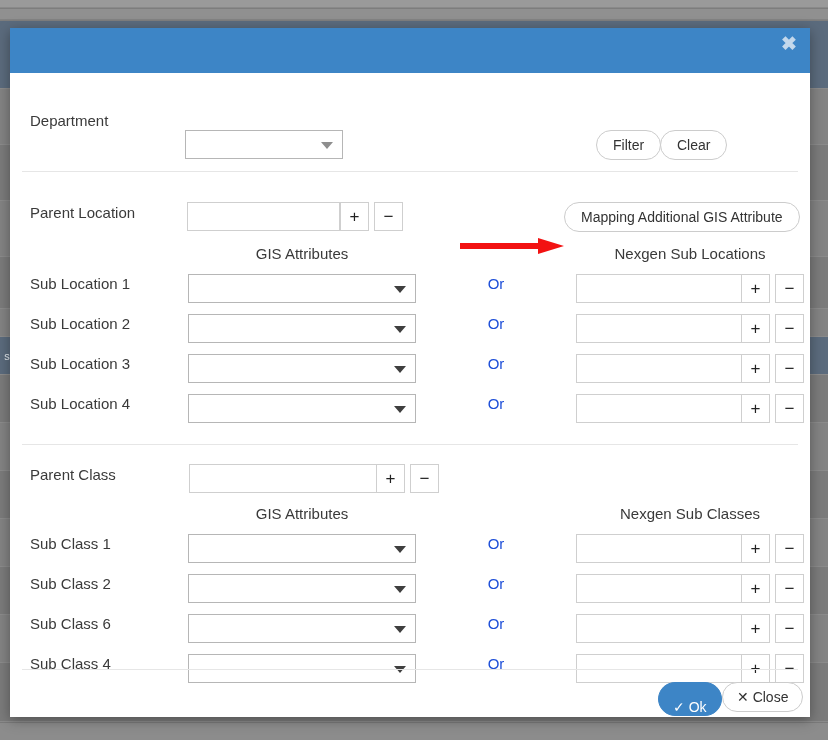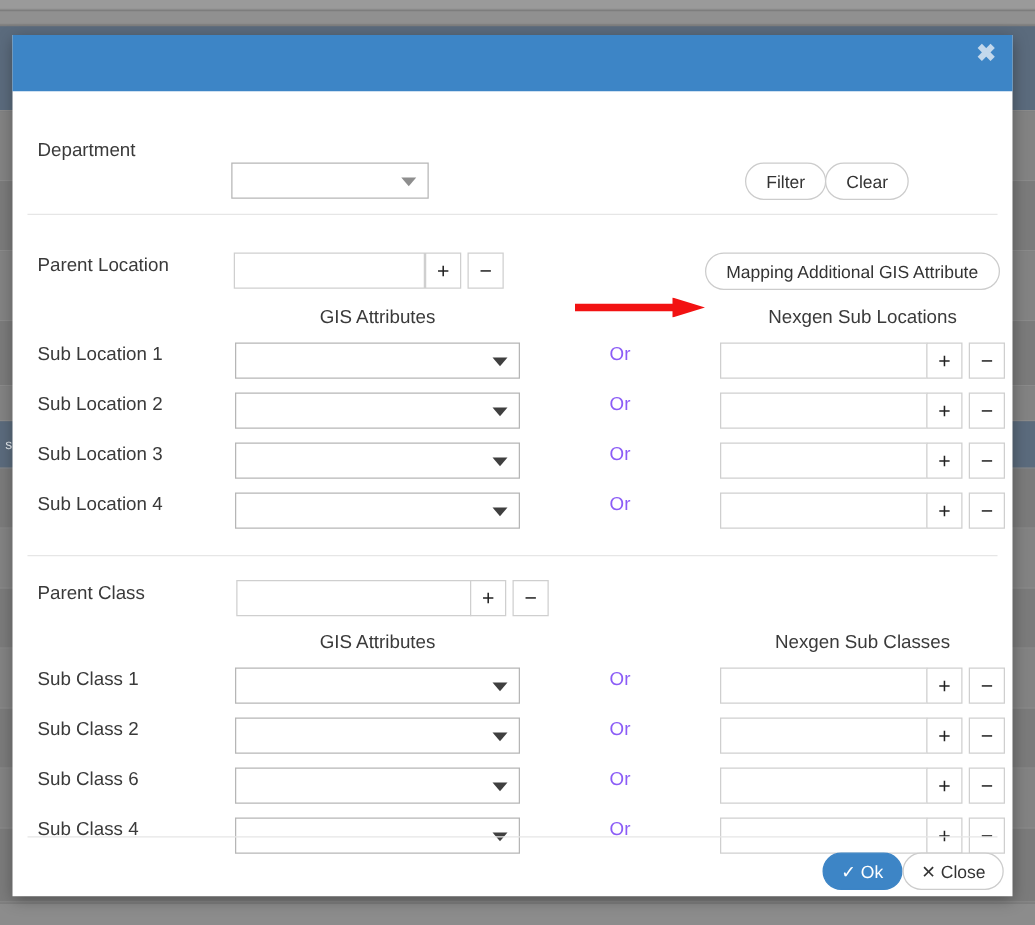--- a/index.html
+++ b/index.html
@@ -96,21 +96,21 @@
     position: absolute;
     font-size: 15px;
     color: #3a3a3a;
     text-align: center;
     white-space: nowrap;
   }
 
   .or-label {
     position: absolute;
     font-size: 15px;
-    color: #8b5cf6;
+    color: #1d4ed8;
     text-align: center;
     white-space: nowrap;
   }
 
   
   .dd {
     position: absolute;
     height: 29px;
     background: #ffffff;
     border: 1px solid #b6b6b6;
@@ -323,21 +323,21 @@
     <div class="or-label" style="left:460px; top:582px; width:52px;">Or</div>
     <input class="tinput" style="left: 566px; top: 581px; width: 166px;" value="">
     <button class="sqbtn" style="left:731px; top:581px;">+</button>
     <button class="sqbtn" style="left:765px; top:581px;">−</button>
 
   </div>
 
   <div class="modal-footer">
     <div class="divider" style="top:0px;"></div>
 
-    <button class="pill primary" style="left:648px; top:13px; padding:6px 14px;">
+    <button class="pill primary" style="left:648px; top:13px; padding:16px 14px;">
       <span>✓</span>
       <span>Ok</span>
     </button>
 
     <button class="pill" style="left:712px; top:13px; padding:0 14px;">
       <span>✕</span>
       <span>Close</span>
     </button>
   </div>
 

